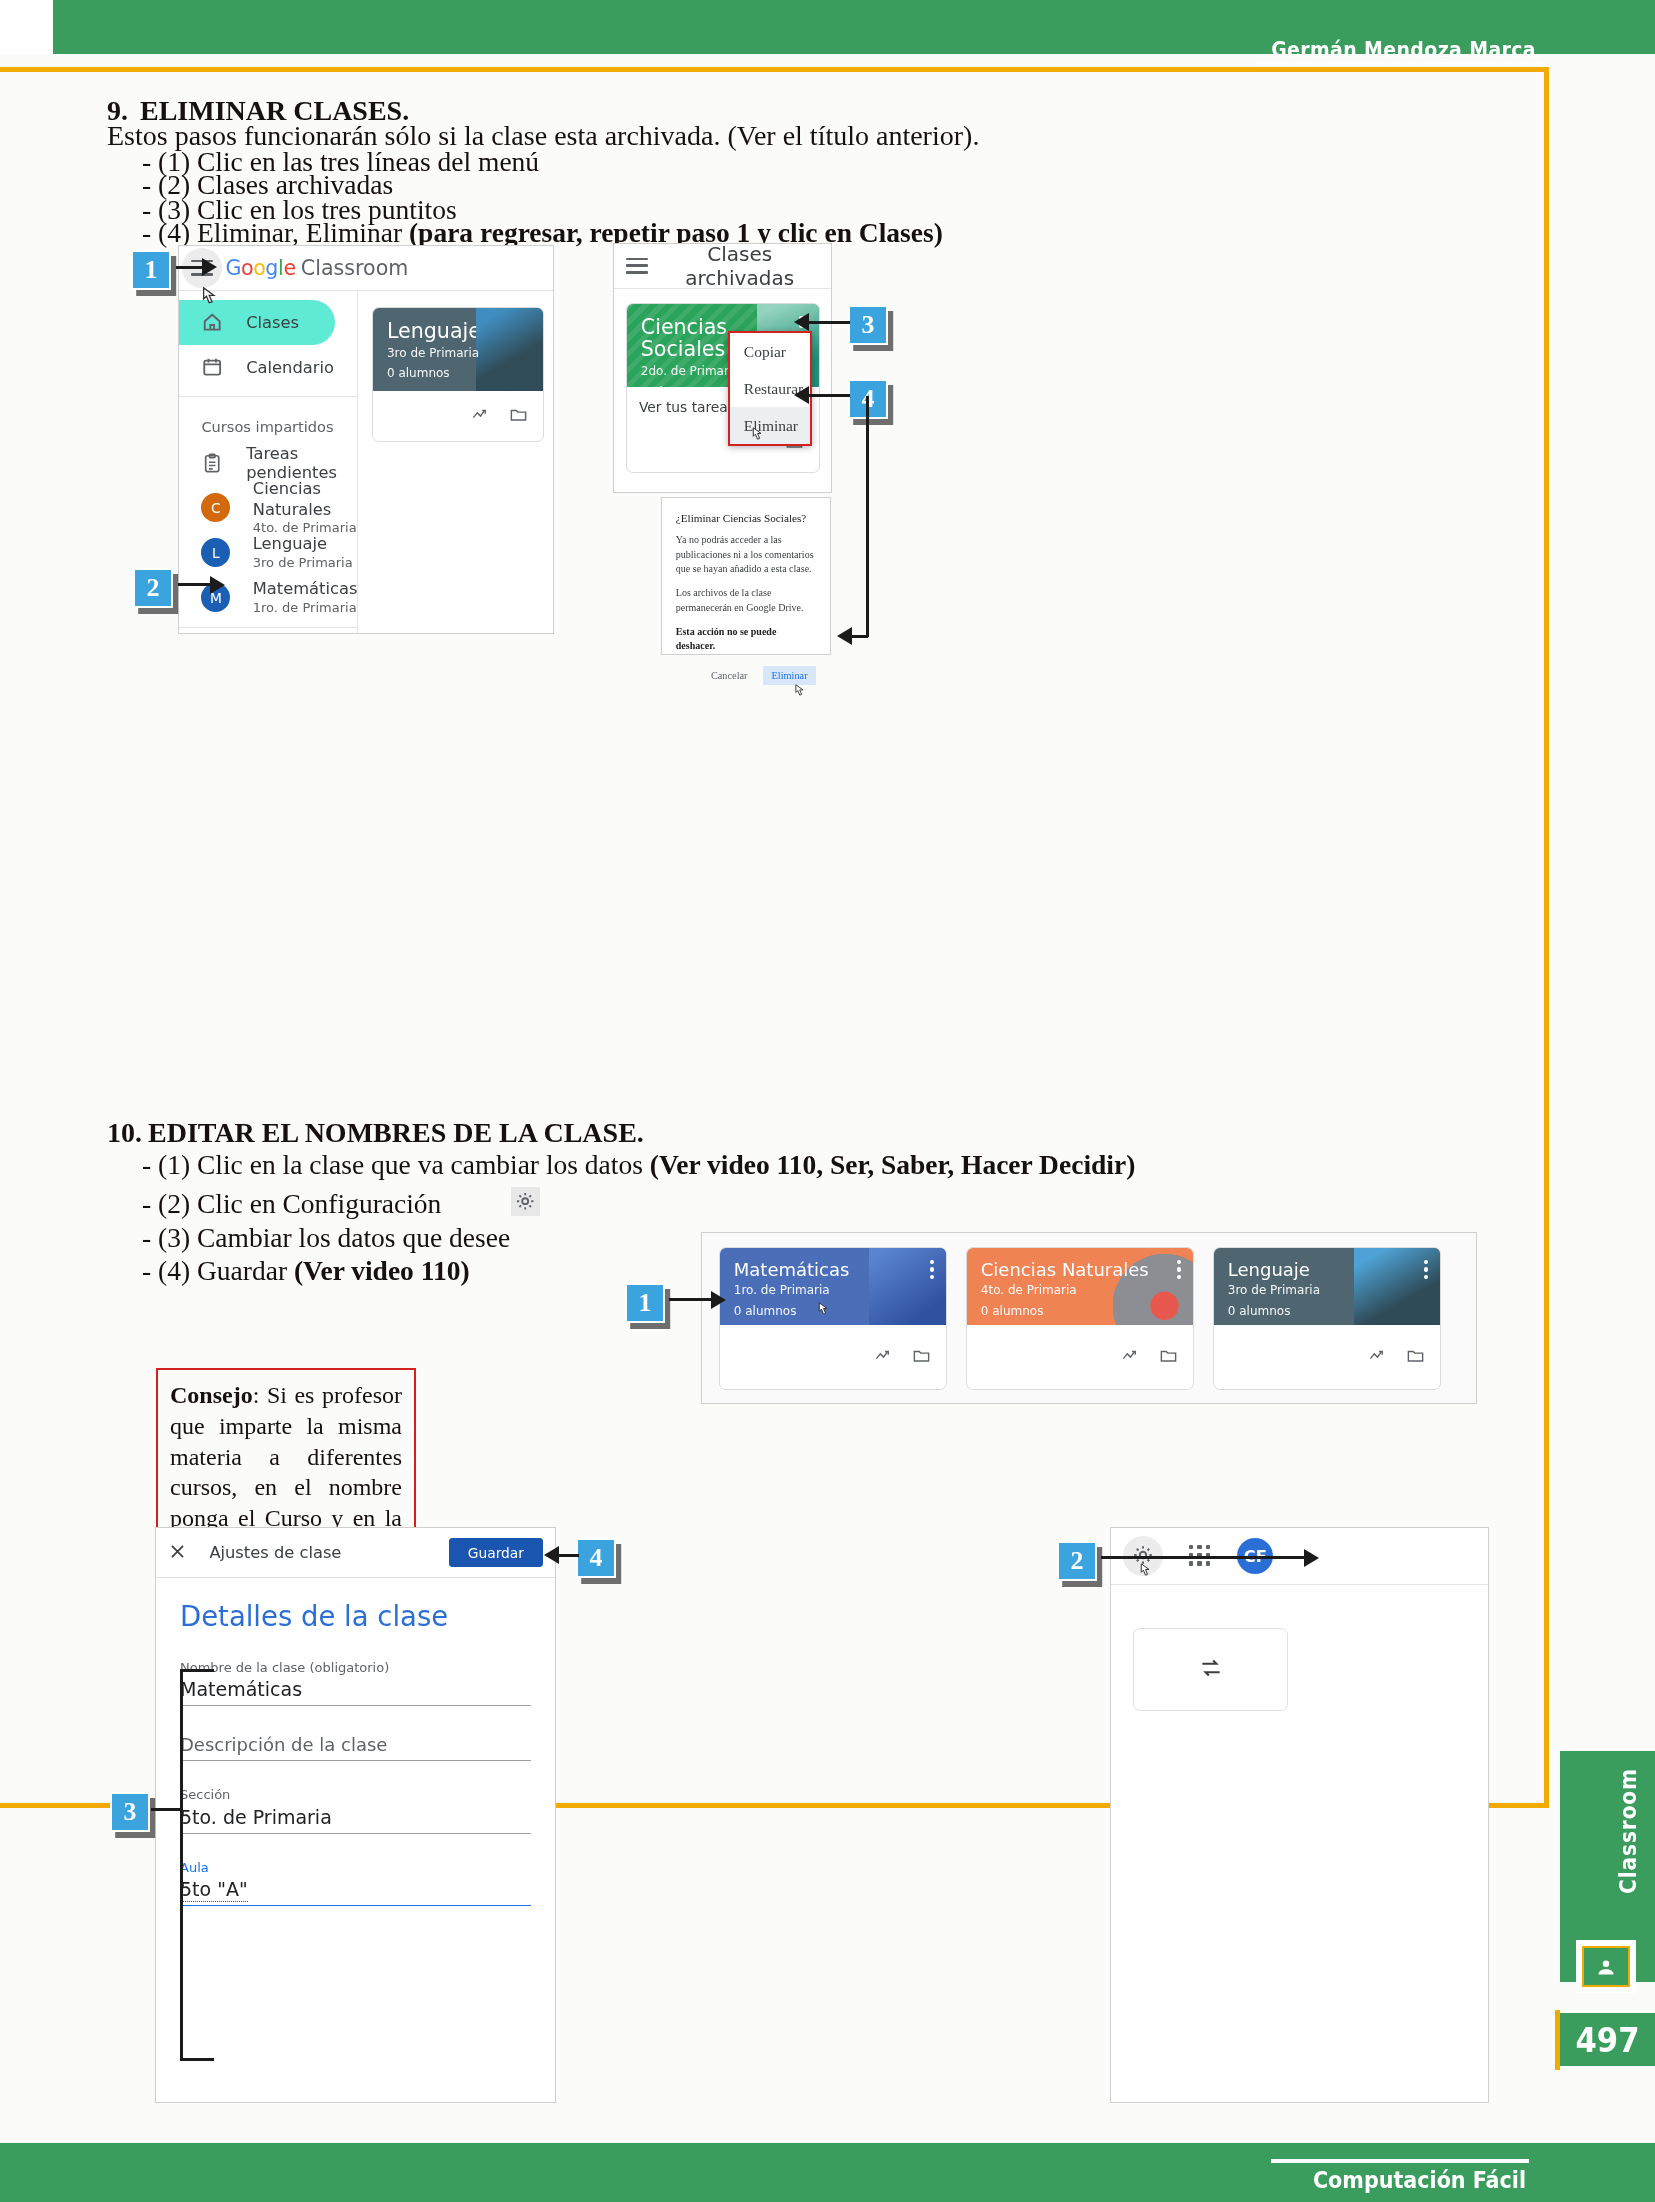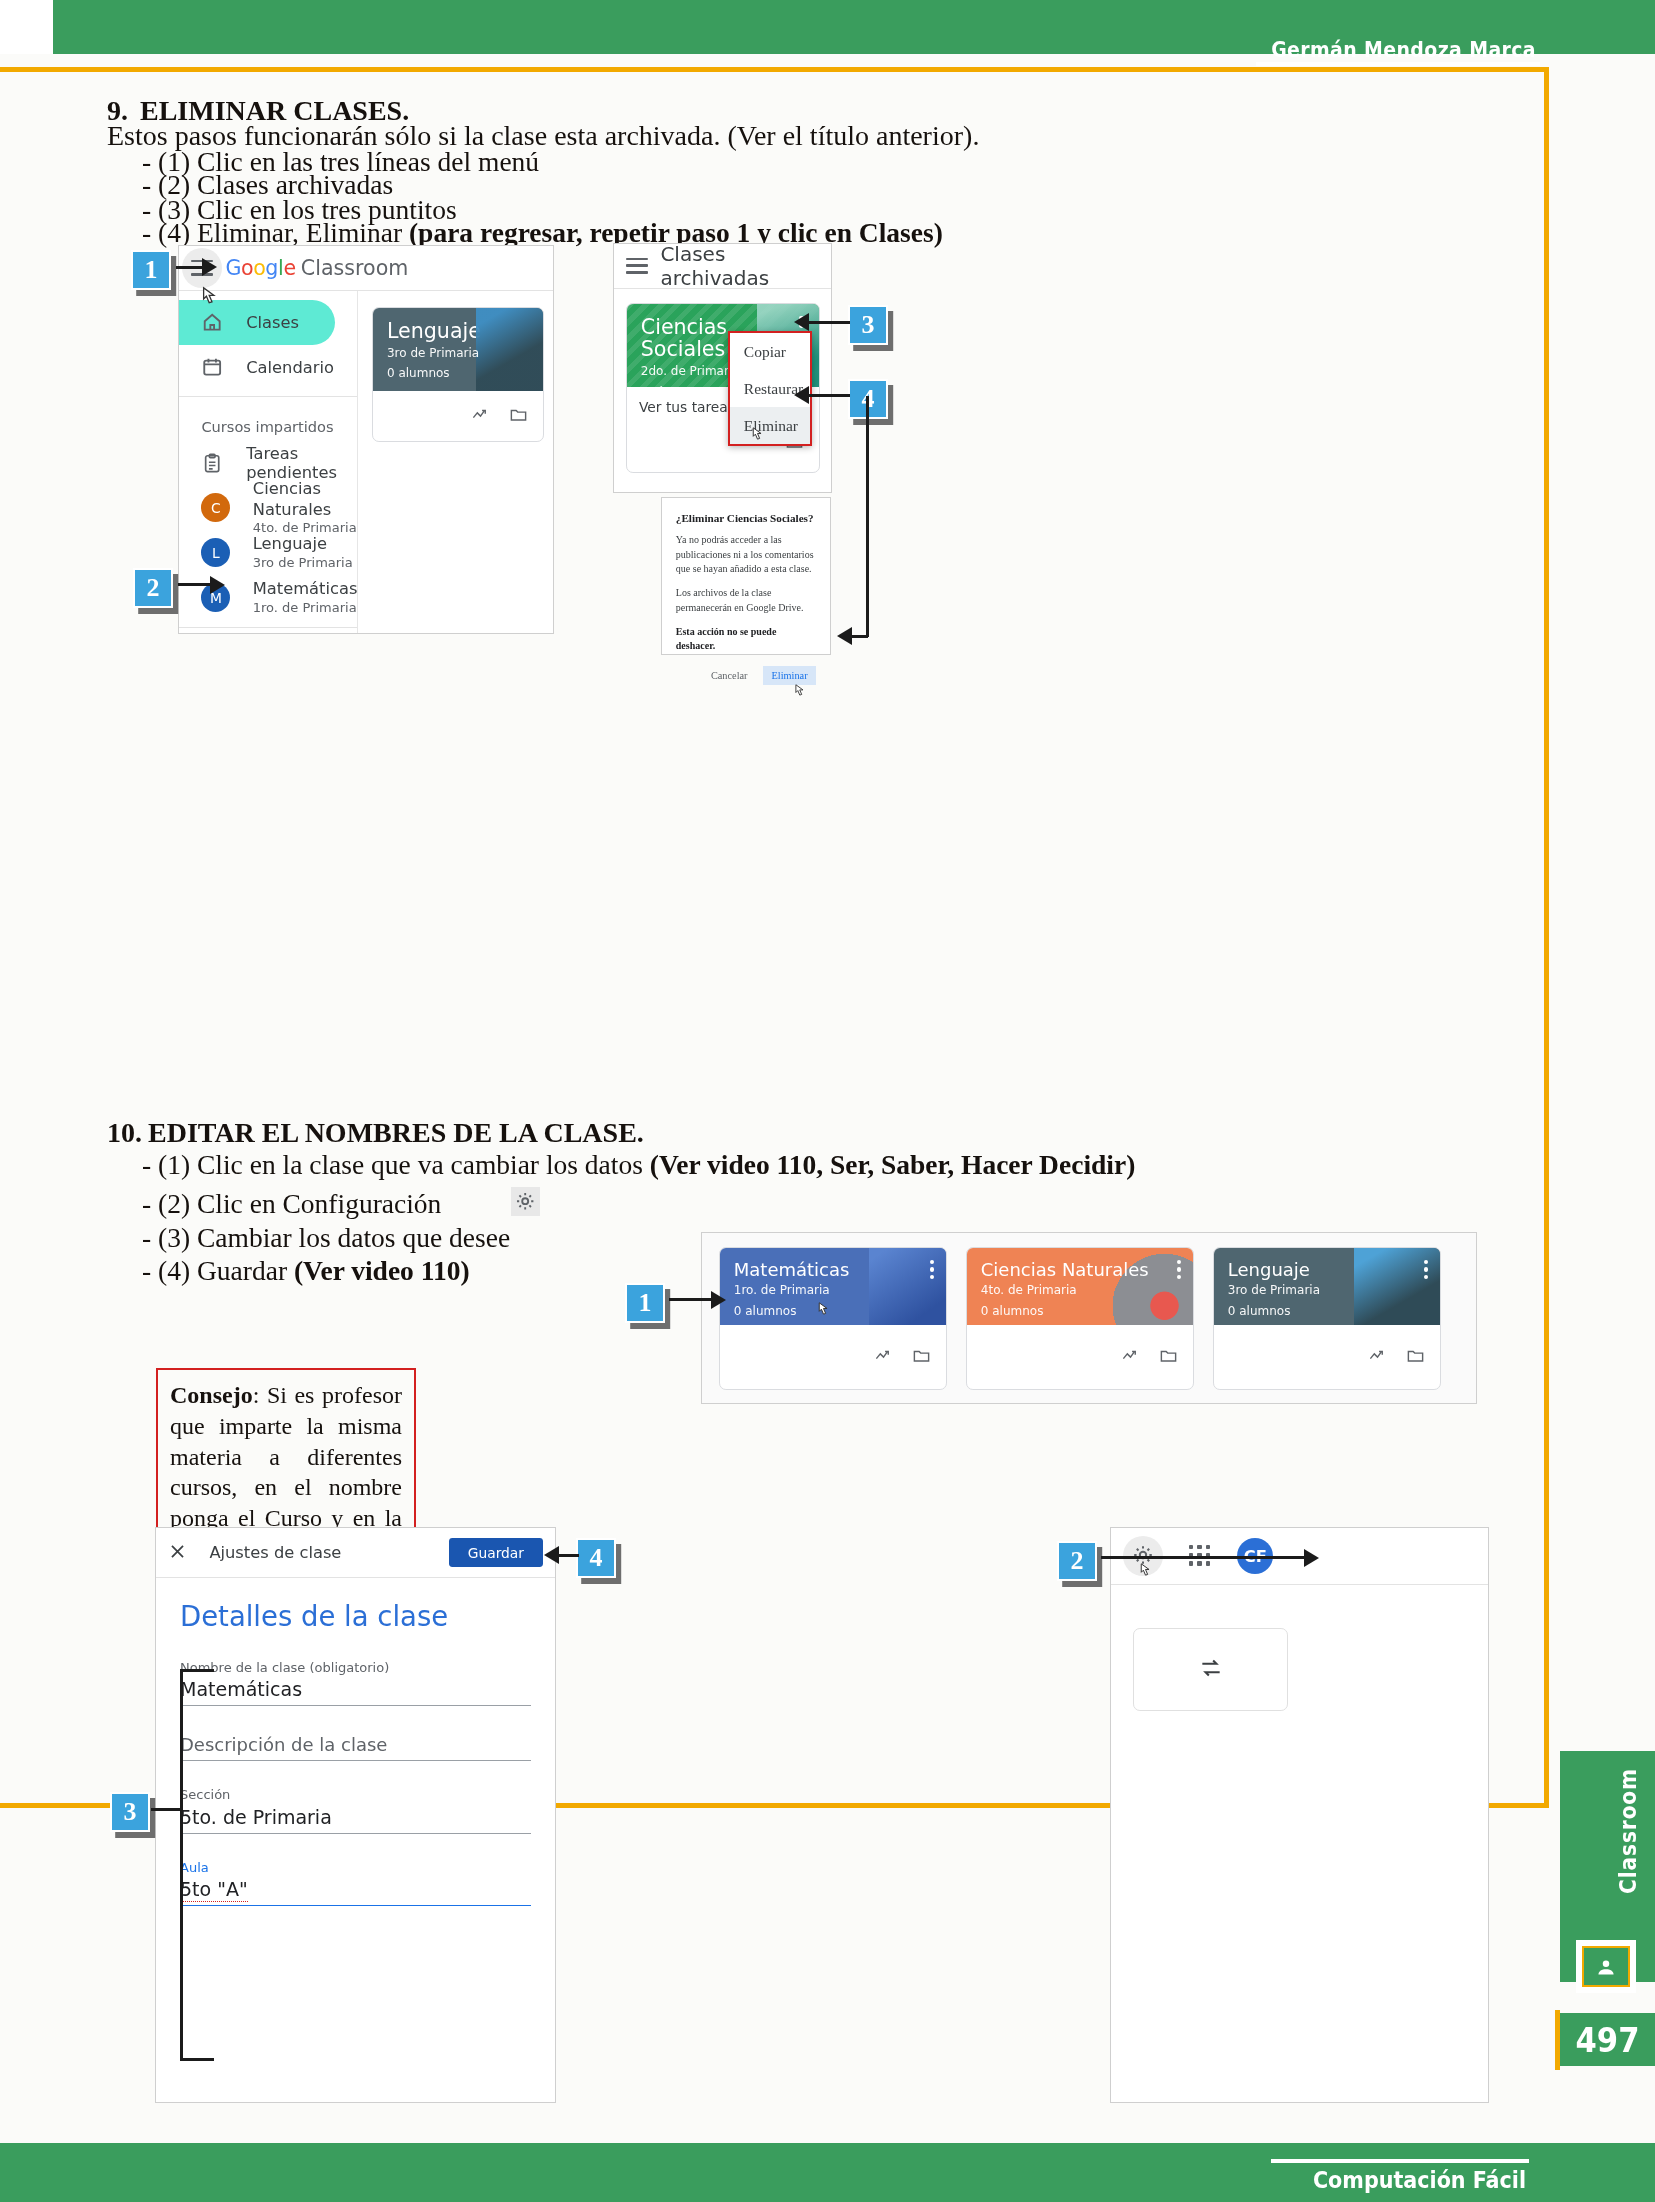--- a/index.html
+++ b/index.html
@@ -156,21 +156,21 @@
   .kebab i{ display:block; width:4.3px;height:4.3px;border-radius:50%;background:#fff;margin-bottom:3.4px;}
   .card-foot{ height:50px; display:flex; align-items:center; justify-content:flex-end; gap:19px; padding-right:15.5px; color:#5f6368;}
 
   .menu-pop{
     position:absolute; background:#fff; border:2.6px solid #d32020; box-shadow:0 1.7px 6.9px rgba(0,0,0,.3);
   }
   .menu-item{ padding:9.5px 15.5px 9.5px 13.8px; font-size:15.5px; color:#3c4043; }
   .menu-item.hl{ background:#eceff1; }
 
   .dialog{ position:absolute; background:#fff; border:0.9px solid #cfcfcf; }
-  .dlg-title{ font-size:14.6px; color:#202124; font-weight:bold; }
+  .dlg-title{ font-size:14.6px; color:#202124; font-weight:normal; }
   .dlg-p{ font-size:13.8px; color:#3c4043; line-height:1.45; margin-top:12px; }
   .dlg-p.strong{ font-weight:bold; color:#202124; }
   .dlg-actions{ display:flex; justify-content:flex-end; align-items:center; gap:8.6px; margin-top:19px;}
   .btn-text{ font-size:13.8px; color:#5f6368; padding:6.9px 10.3px;margin-left:23px; }
   .btn-primary-light{ font-size:13.8px; color:#1a73e8; background:#d7e6f8; padding:6.9px 12px; }
 
   
   .consejo{
     position:absolute; border:2.6px solid #d32020; background:transparent;
     padding:10.3px 12px; font-family:"Liberation Serif",serif; font-size:24px; line-height:1.28;
@@ -365,21 +365,21 @@
 <div class="arrow-line" style="left:178px; top:583px; width:34px; height:2.6px;"></div>
 <div class="arrow-head right" style="left:210px; top:576px;"></div>
 
 <div class="shot" style="left:613px; top:243px; width:219px; height:250px;">
   <div class="shot-topbar">
     <div class="hamb">
         <i></i>
         <i></i>
         <i></i>
       </div>
-    <div style="color:#3c4043;font-size:20px;">Clases archivadas</div>
+    <div style="color:#3c4043;font-size:20px;text-align:center;">Clases archivadas</div>
   </div>
   <div style="padding:13.8px 12px;">
     <div class="card" style="width:194px;">
       <div class="card-hero" style="background:#2aa35b;">
         <div style="position:absolute;inset:0;background:repeating-linear-gradient(135deg,rgba(255,255,255,.10) 0 5.2px, transparent 5.2px 11.2px);"></div>
         <div style="position:absolute;right:0;top:0;width:62px;height:83px;background:linear-gradient(160deg,#9fd8c9 10%,#1f8f7e 70%);opacity:.9;"></div>
         <div class="card-title" style="position:relative;">Ciencias Sociales</div>
         <div class="card-sub" style="position:relative;">2do. de Primaria</div>
         <div class="card-count" style="position:relative;">0 alumnos</div>
         <div class="kebab" style="right:15.5px;">

